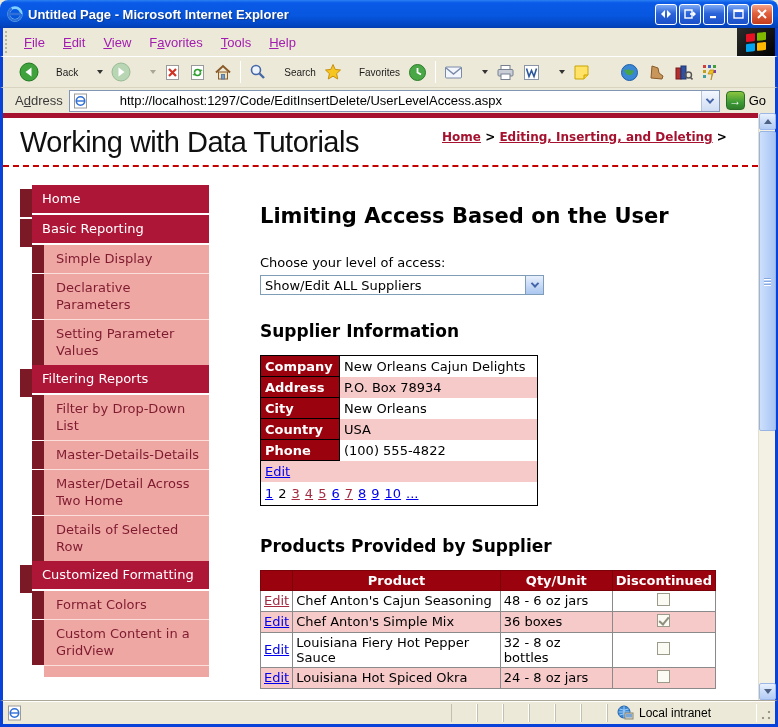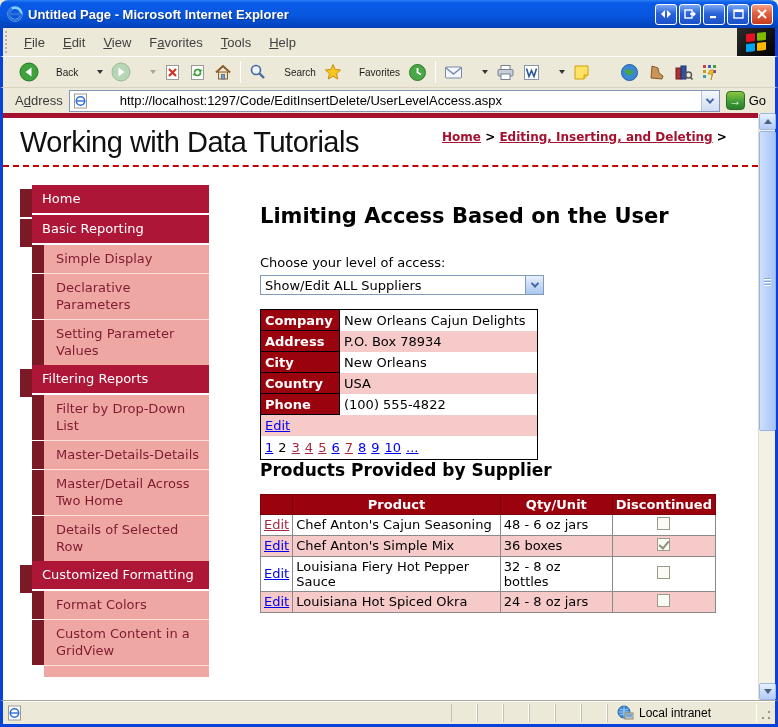--- a/index.html
+++ b/index.html
@@ -12,21 +12,21 @@
   .title-ico { width:18px; height:18px; margin-right:4px; flex:none; }
   .title-text { flex:1; color:#fff; font-weight:bold; font-size:13px; text-shadow:1px 1px 1px #123a8a; white-space:nowrap; overflow:hidden; }
   .winbtn { width:22px; height:21px; margin-left:2px; border:1px solid #fff; border-radius:3px; flex:none;
     background:linear-gradient(180deg,#7da9f4,#2b63d9 45%,#1b50c8); display:flex; align-items:center; justify-content:center; cursor:pointer; }
   .winbtn.close { background:linear-gradient(180deg,#f2a28a,#e0603c 45%,#c33d1d); }
 
   
   .menubar { height:28px; display:flex; align-items:stretch; background:#ECE9D8; border-left:3px solid #0842d8; border-right:3px solid #0842d8; }
   .grip-v { width:8px; margin:3px 2px; border-left:2px dotted #b8b4a2; }
   .menu-items { display:flex; align-items:center; }
-  .menu-item { padding:3px 9px; font-size:13px; color:#404040; cursor:default; }
+  .menu-item { padding:3px 9px; font-size:13px; color:#a21caf; cursor:default; }
   .menu-item .u { text-decoration:underline; }
   .win-logo { margin-left:auto; width:38px; background:linear-gradient(135deg,#2b2b2b,#000); display:flex; align-items:center; justify-content:center; }
   .flag { width:20px; height:18px; display:grid; grid-template-columns:9px 9px; grid-template-rows:8px 8px; gap:2px; transform:skewY(-6deg); }
   .flag i { border-radius:1px; }
 
   
   .toolbar { height:31px; display:flex; align-items:center; background:#ECE9D8; border-left:3px solid #0842d8; border-right:3px solid #0842d8; border-top:1px solid #fff; padding-right:4px; }
   .tbtn { display:flex; align-items:center; gap:17px; padding:2px 4px; border-radius:3px; font-size:10px; color:#1c1c1c; cursor:pointer; }
   .caret { width:0; height:0; border-left:3px solid transparent; border-right:3px solid transparent; border-top:4px solid #333; margin-left:2px; }
   .tsep { width:1px; height:22px; background:#c6c2ae; border-right:1px solid #fff; margin:0 4px; }
@@ -68,21 +68,21 @@
 
   
   .main { margin-left:51px; width:458px; color:#000; }
   .h1 { font-size:21px; font-weight:bold; margin-top:19px; }
   .access-label { font-size:13px; margin-top:27px; }
   .select { margin-top:5px; width:284px; height:20px; border:1px solid #7F9DB9; background:#fff; display:flex; align-items:center; cursor:pointer; }
   .select-value { flex:1; font-size:13px; padding-left:4px; }
   .select-btn { width:18px; height:18px; background:linear-gradient(180deg,#e8f0fc,#aac6f0); border-left:1px solid #7F9DB9; display:flex; align-items:center; justify-content:center; }
   .h2 { font-size:17px; font-weight:bold; }
   .h2.sup { margin-top:26px; }
-  .h2.prod { }
+  .h2.prod { margin-top:30px; }
 
   table { border-collapse:collapse; font-size:13px; }
   .sup-table { margin-top:14px; width:278px; border:1px solid #000; }
   .sup-table td { padding:2px 4px; height:21px; }
   .sup-th { background:#9A030E; color:#fff; font-weight:bold; width:79px; border:1px solid #000; }
   .row-alt { background:#F7CACA; }
   .link { color:#0000EE; text-decoration:underline; cursor:pointer; }
   .visited { color:#A42A42; text-decoration:underline; cursor:pointer; }
   .pager td { padding:4px 4px; }
   .pg { margin-right:5px; font-size:13px; }
@@ -399,20 +399,21 @@
         <div class="main">
           <div class="h1">Limiting Access Based on the User</div>
           <div class="access-label">Choose your level of access:</div>
           <div class="select">
             <span class="select-value">Show/Edit ALL Suppliers</span>
             <span class="select-btn">
                 <span class="chev"></span>
               </span>
           </div>
 
+          <div class="h2 sup">Supplier Information</div>
           <table class="sup-table">
             <tbody>
                 <tr>
               <td class="sup-th">Company</td>
               <td>New Orleans Cajun Delights</td>
             </tr>
             <tr class="row-alt">
               <td class="sup-th">Address</td>
               <td>P.O. Box 78934</td>
             </tr>

